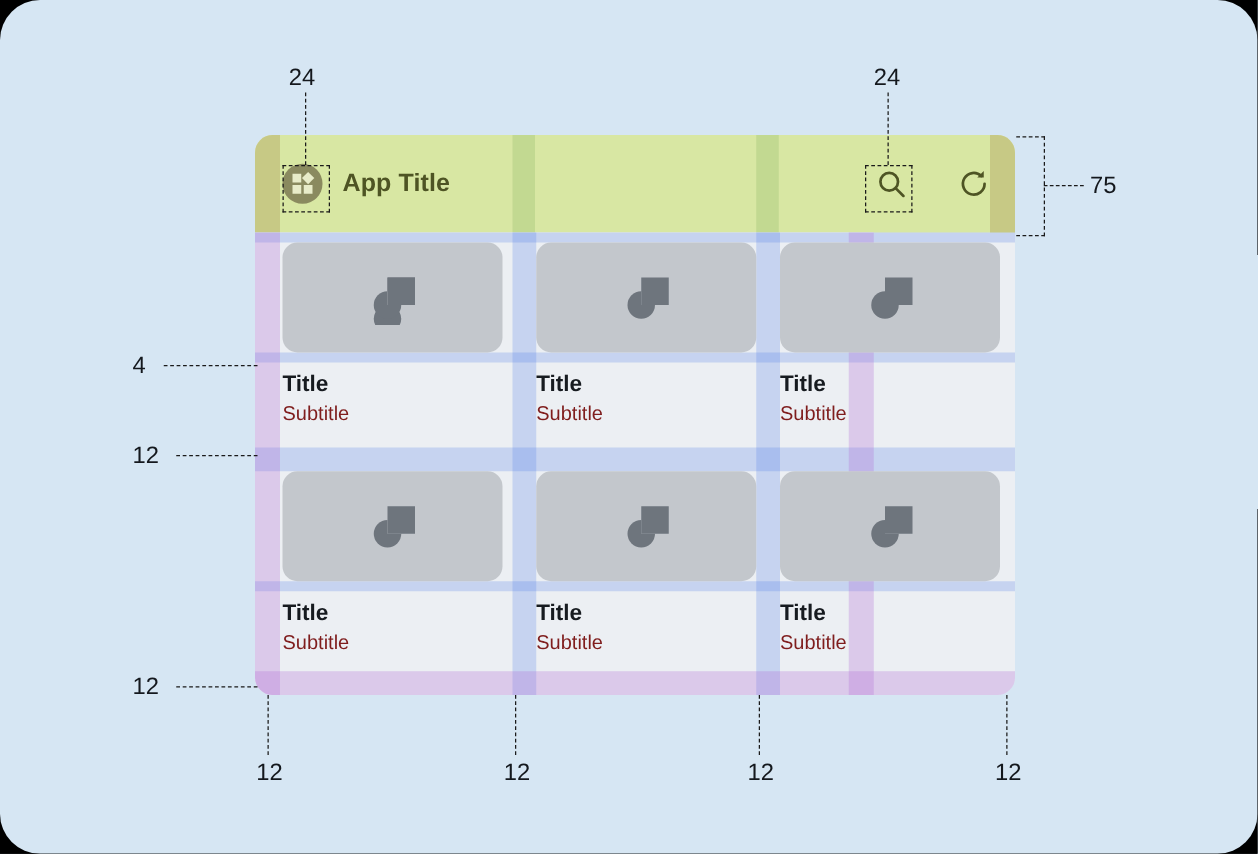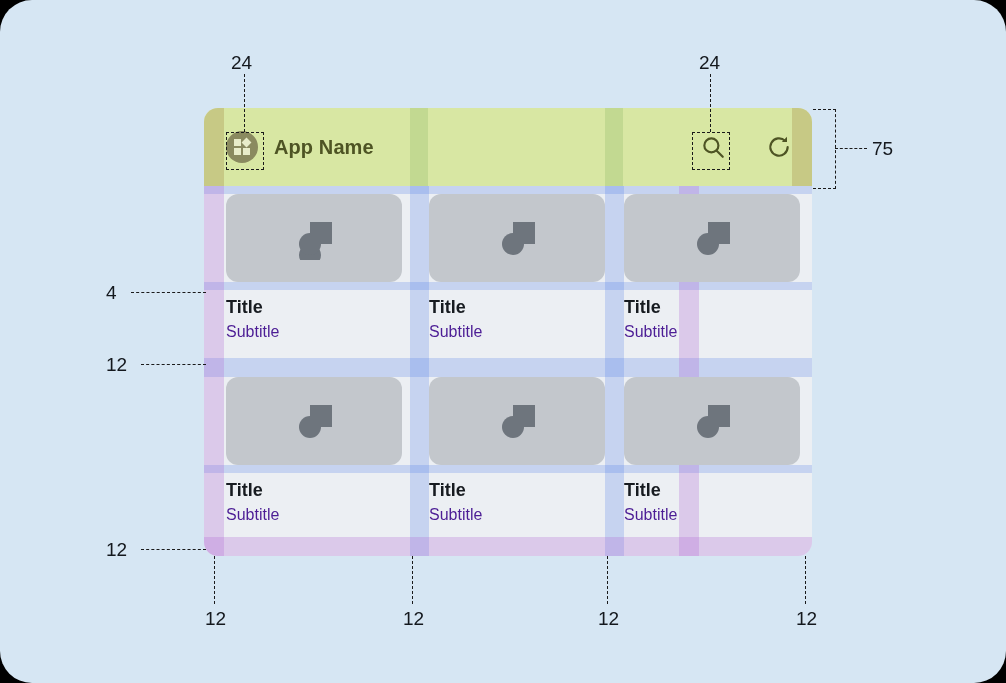--- a/index.html
+++ b/index.html
@@ -179,21 +179,21 @@
   .card-title {
     font-size: 18px;
     font-weight: 700;
     color: #171b20;
     line-height: 1;
   }
   .card-sub {
     margin-top: 8px;
     font-size: 16px;
     font-weight: 400;
-    color: #4c1d95;
+    color: #7f1d1d;
     line-height: 1;
   }
 
   
   .ann-label {
     position: absolute;
     font-size: 19px;
     color: #14181d;
     font-family: "Liberation Sans", sans-serif;
     white-space: nowrap;
@@ -221,21 +221,21 @@
 
   <div id="frame">
 
     <div class="appbar">
       <div class="app-icon">
         <span class="g g1"></span>
         <span class="g g2"></span>
         <span class="g g3"></span>
         <span class="g g4"></span>
       </div>
-      <div class="app-title">App Name</div>
+      <div class="app-title">App Title</div>
 
       <div class="appbar-actions">
         <span>
           <svg class="bar-icon" viewBox="0 0 24 24" fill="none" stroke="#4e5424" stroke-width="2" stroke-linecap="round">
             <circle cx="10.5" cy="10.5" r="6.5"></circle>
             <line x1="15.4" y1="15.4" x2="21" y2="21"></line>
           </svg>
         </span>
         <span>
           <svg class="bar-icon" viewBox="0 0 24 24" fill="none" stroke="#4e5424" stroke-width="2" stroke-linecap="round">

